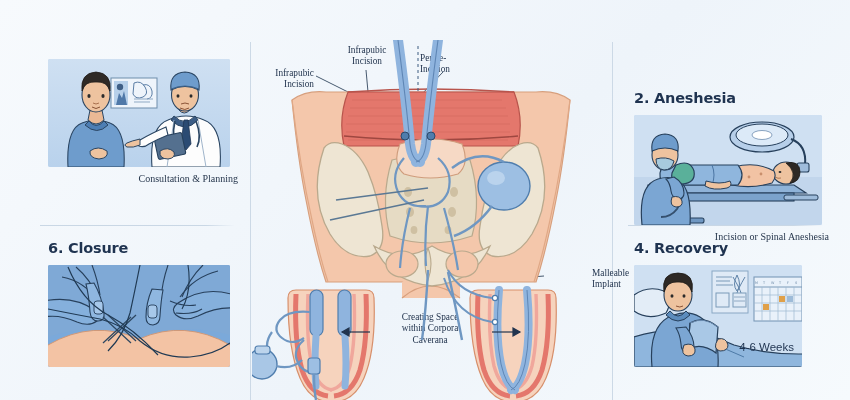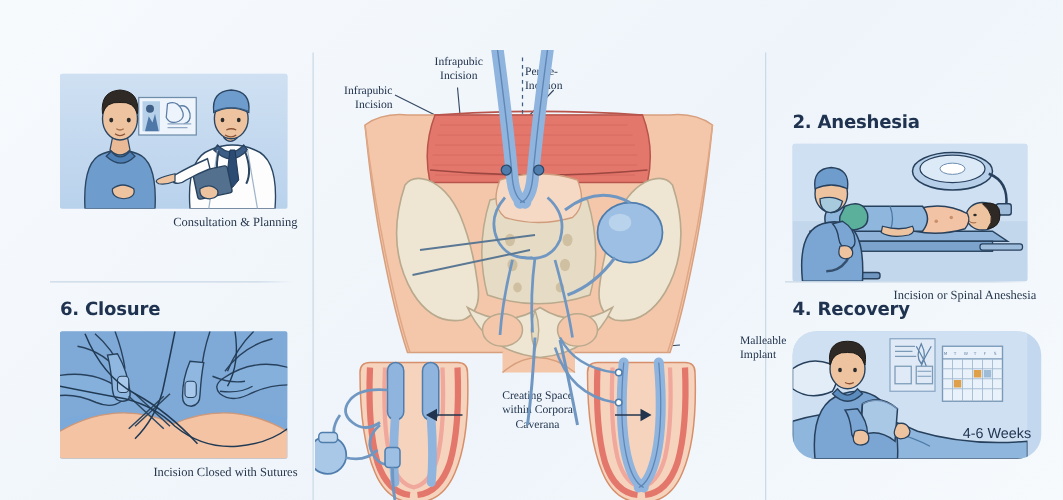--- a/index.html
+++ b/index.html
@@ -188,21 +188,20 @@
           <path d="M60 50 l28 26"></path>
           <path d="M88 50 l-28 26"></path>
         </g>
 
         <path d="M0 44 q30 6 52 10 q24 6 40 22 q22 18 50 16 q24 -2 40 -14" fill="none" stroke="#203a54" stroke-width="1.2"></path>
         <path d="M20 2 q14 34 40 48 q26 14 50 40" fill="none" stroke="#203a54" stroke-width="1.2"></path>
         <path d="M92 0 q-6 30 -10 48 q-6 22 -22 38" fill="none" stroke="#203a54" stroke-width="1.2"></path>
         <path d="M140 0 q4 26 -6 44" fill="none" stroke="#203a54" stroke-width="1.1"></path>
       </svg>
     </div>
-    <div class="panel-cap">Incision Closed with Sutures</div>
   </div>
 
   <div class="panel" style="left:634px; top:50px; width:195px;margin-top:40px;">
     <div class="panel-title">2. Aneshesia</div>
     <div class="panel-img" style="width:188px; height:110px;">
       <svg width="188" height="110" viewBox="0 0 188 110">
         <rect width="188" height="110" fill="#cfe0f2"></rect>
         <rect y="62" width="188" height="48" fill="#c2d6ec"></rect>
 
         <ellipse cx="128" cy="22" rx="32" ry="15" fill="#b7cfe9" stroke="#27405c" stroke-width="1.2"></ellipse>
@@ -244,21 +243,21 @@
 
         <path d="M40 62 q10 6 10 16 q0 6 -6 6 q-6 -1 -7 -8 q-1 -8 -5 -12 z" fill="#7ba6d3" stroke="#27405c" stroke-width="1.1"></path>
         <path d="M38 82 q8 -2 10 4 q1 6 -6 6 q-7 -1 -4 -10 z" fill="#eec39f" stroke="#27405c" stroke-width="1"></path>
       </svg>
     </div>
     <div class="panel-cap">Incision or Spinal Aneshesia</div>
   </div>
 
   <div class="panel" style="left:634px; top:240px; width:195px;">
     <div class="panel-title">4. Recovery</div>
-    <div class="panel-img" style="width:199px; height:102px;border-radius:19px;">
+    <div class="panel-img" style="width:168px; height:102px;">
       <svg width="188" height="102" viewBox="0 0 188 102">
         <rect width="188" height="102" fill="#cfe0f2"></rect>
 
         <rect x="78" y="6" width="36" height="42" fill="#dfeaf6" stroke="#8aa7c4" stroke-width="1"></rect>
         <line x1="82" y1="12" x2="98" y2="12" stroke="#7b9ab8" stroke-width="1"></line>
         <line x1="82" y1="16" x2="96" y2="16" stroke="#7b9ab8" stroke-width="1"></line>
         <line x1="82" y1="20" x2="99" y2="20" stroke="#7b9ab8" stroke-width="1"></line>
         <path d="M103 10 q5 10 0 16 q-5 -6 0 -16 z" fill="none" stroke="#5f83a8" stroke-width="1"></path>
         <path d="M99 12 q7 12 8 16" fill="none" stroke="#5f83a8" stroke-width="1"></path>
         <path d="M111 12 q-7 12 -8 16" fill="none" stroke="#5f83a8" stroke-width="1"></path>

